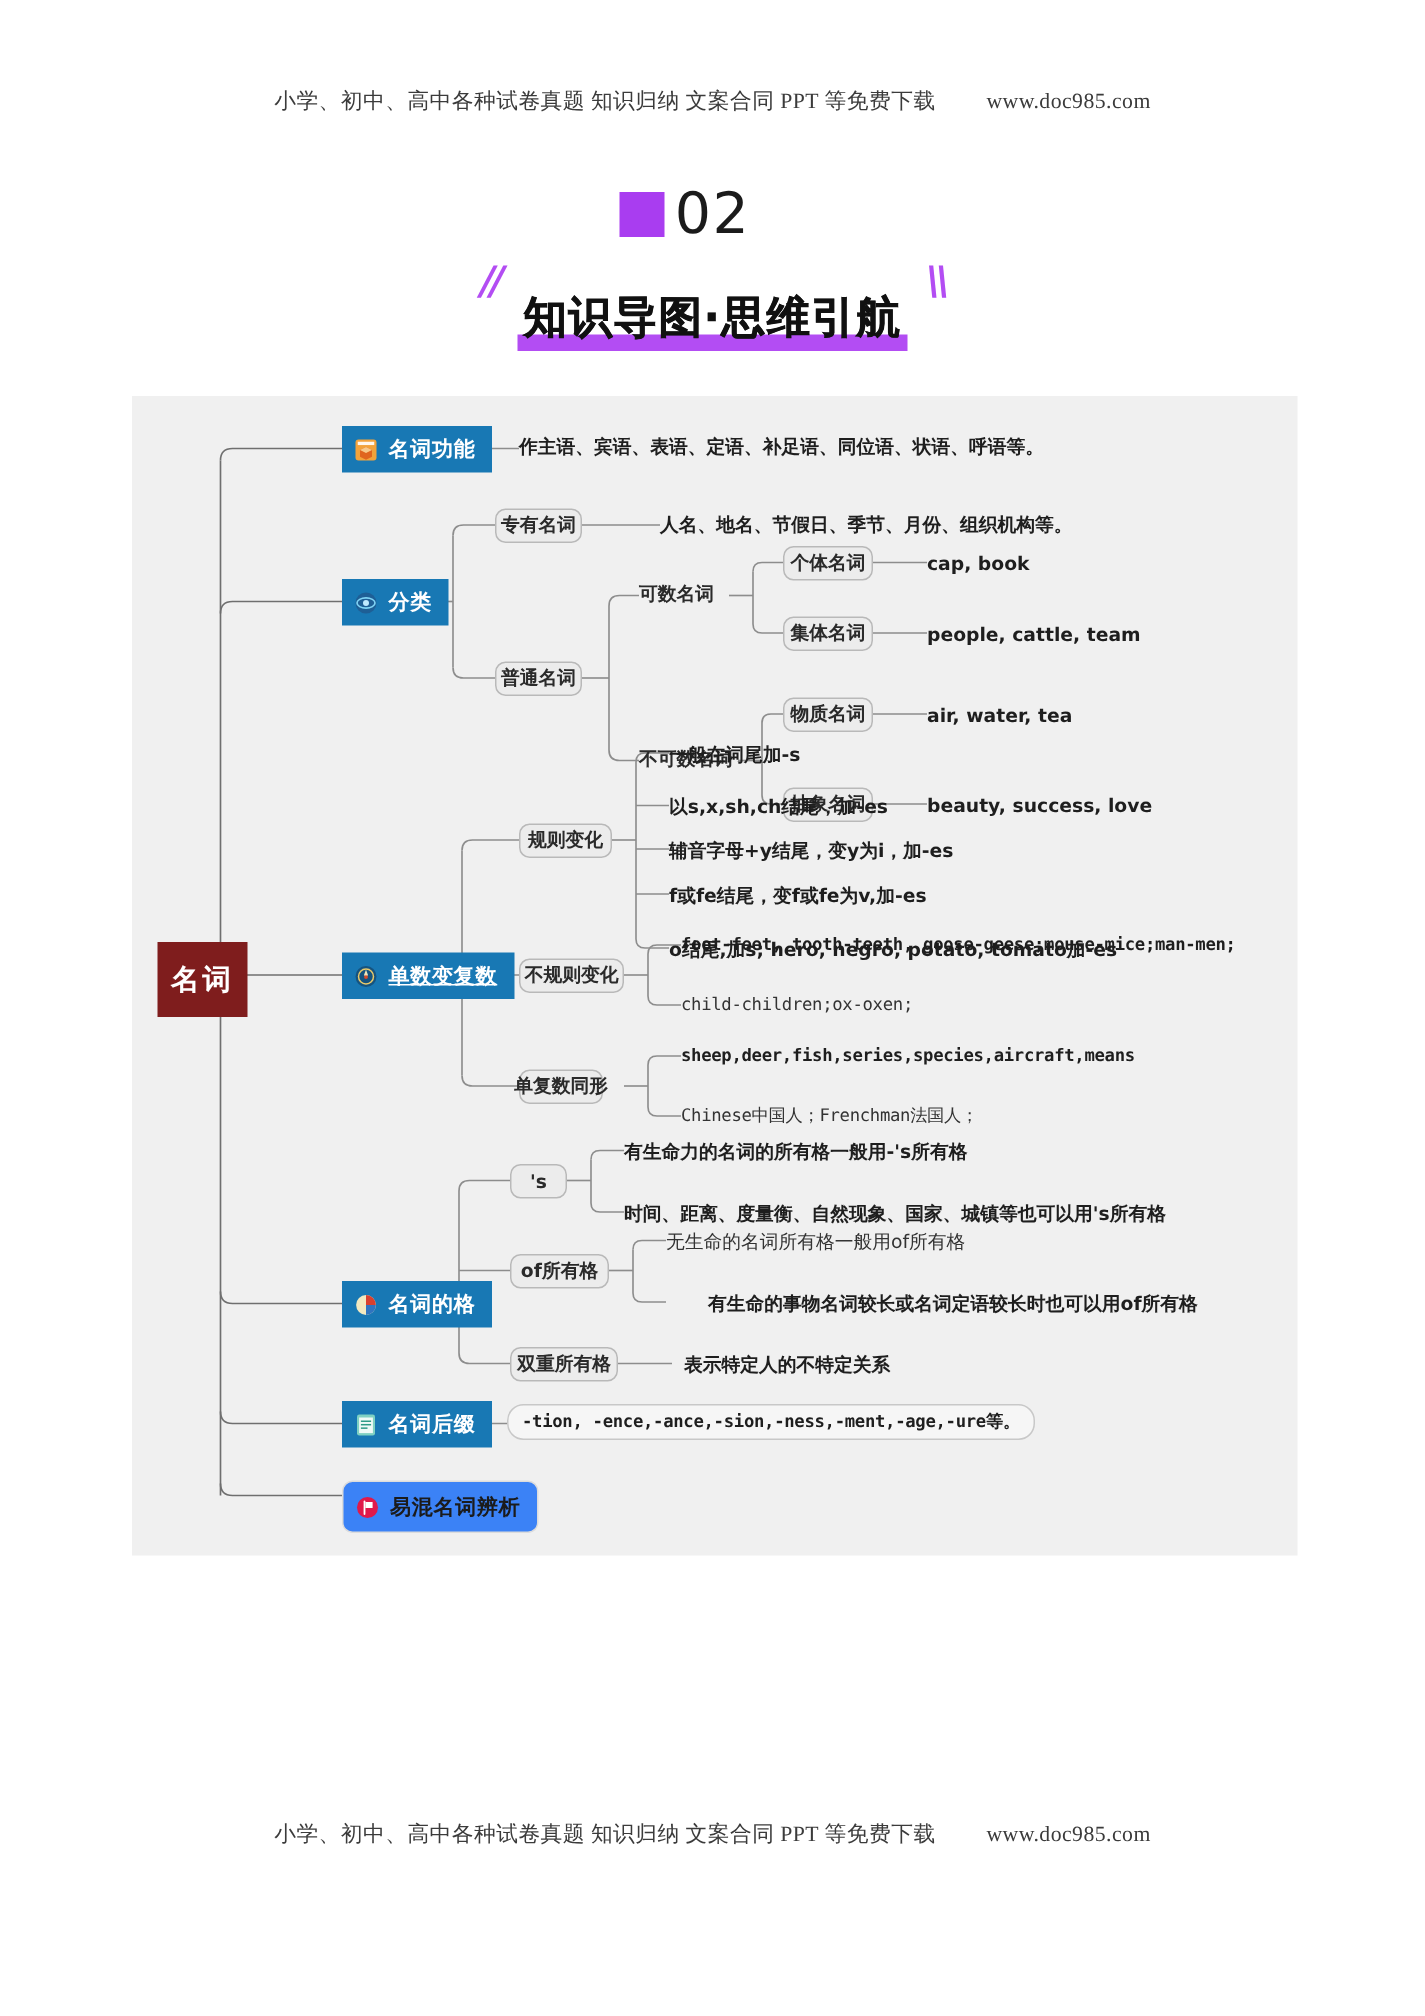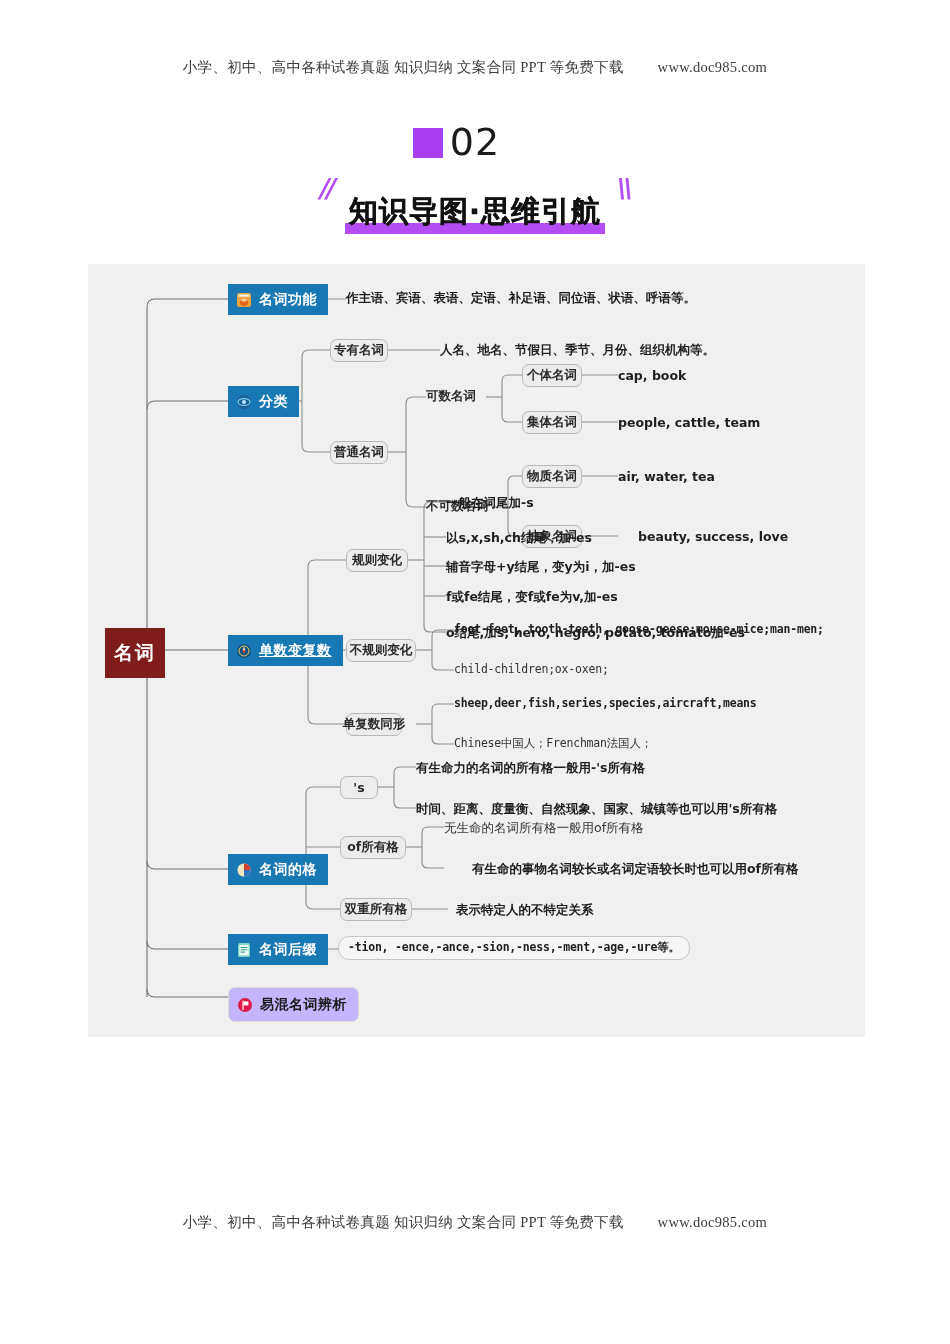--- a/index.html
+++ b/index.html
@@ -81,21 +81,21 @@
     font-family: "DejaVu Sans", sans-serif;
   }
 
   .lvl1 {
     background: #1878b4; color: #ffffff;
     font-size: 14px; font-weight: 700; letter-spacing: .5px;
     padding: 0 11px 0 8px; gap: 7px; height: 31px;
     font-family: "DejaVu Sans", sans-serif;
   }
   .lvl1.white {
-    background: #c4b5fd; color: #1b1b1b;
+    background: #3b82f6; color: #1b1b1b;
     border: 1px solid #dcdcdc; border-radius: 7px;
   }
 
   .chip {
     background: #ececec; border: 1px solid #b9b9b9; border-radius: 7px;
     height: 23px; padding: 0 8px;
     font-size: 12.5px; font-weight: 700; color: #2a2a2a;
     justify-content: center; white-space: nowrap;
     font-family: "DejaVu Sans", sans-serif;
   }
@@ -299,21 +299,21 @@
       </div>
       <div class="node chip" style="left:434px; top:201px; width:60px;">
         <span>物质名词</span>
       </div>
       <div class="node leaf" style="left:530px; top:205px;">
         <span>air, water, tea</span>
       </div>
       <div class="node chip" style="left:434px; top:261px; width:60px;">
         <span>抽象名词</span>
       </div>
-      <div class="node leaf" style="left:530px; top:265px;margin-left:20px;">
+      <div class="node leaf" style="left:530px; top:265px;">
         <span>beauty, success, love</span>
       </div>
 
       <div class="node lvl1" style="left:140px; top:371px;text-decoration:underline;">
         <svg class="ico" viewBox="0 0 16 16">
           <circle cx="8" cy="8" r="7" fill="#15537f"></circle>
           <circle cx="8" cy="8" r="5" fill="none" stroke="#e8c96a" stroke-width="1"></circle>
           <path d="M8 3.5 L9.4 7.2 L8 8 L6.6 7.2 Z" fill="#f0e4b8"></path>
           <circle cx="8" cy="8.4" r="1.3" fill="#d64b2a"></circle>
         </svg>

